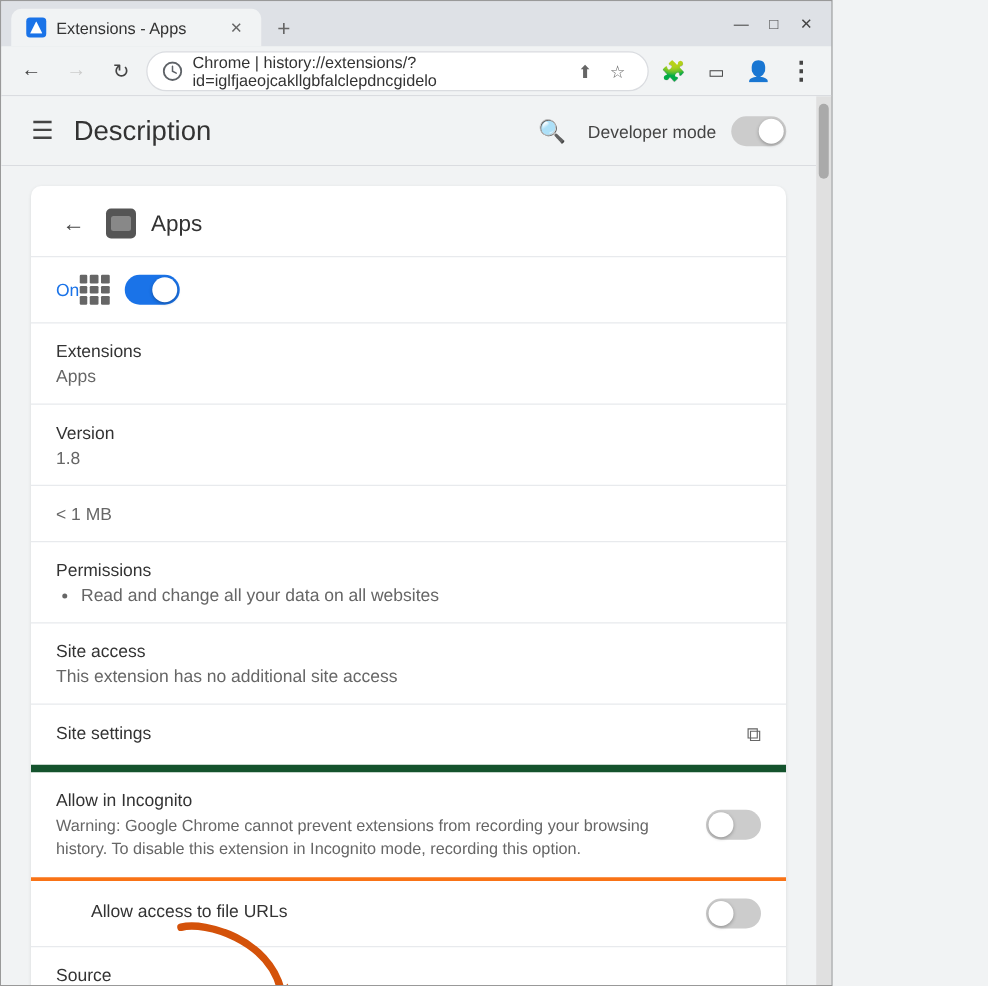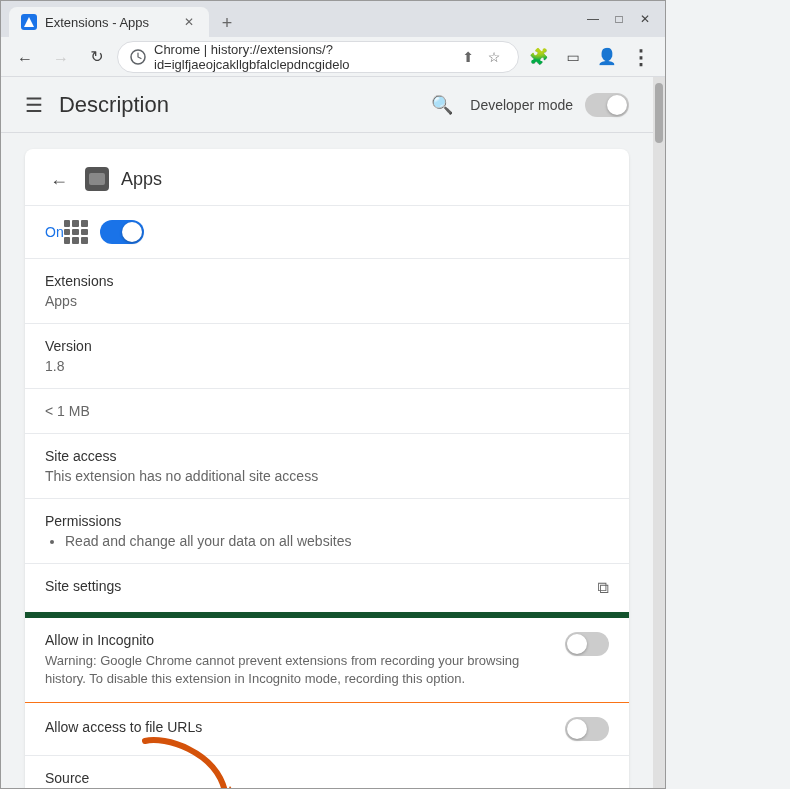--- a/index.html
+++ b/index.html
@@ -63,21 +63,21 @@
 
     
     .detail-section { padding: 14px 20px; border-bottom: 1px solid #e8eaed; }
     .detail-label { font-size: 14px; font-weight: 500; color: #333; margin-bottom: 4px; }
     .detail-value { font-size: 14px; color: #666; }
 
     
     .site-settings-row { display: flex; align-items: center; justify-content: space-between; padding: 14px 20px; border-bottom: 6px solid #14532d; cursor: pointer; }
 
     
-    .toggle-row { display: flex; align-items: flex-start; justify-content: space-between; padding: 14px 20px; border-bottom: 1px solid #f97316; }
+    .toggle-row { display: flex; align-items: center; justify-content: space-between; padding: 14px 20px; border-bottom: 3px solid #f97316; }
     .toggle-row-text { flex: 1; margin-right: 16px; }
     .toggle-row-label { font-size: 14px; font-weight: 500; color: #333; margin-bottom: 4px; }
     .toggle-row-desc { font-size: 13px; color: #666; line-height: 1.4; }
 
     .toggle-switch-off { width: 44px; height: 24px; background: #ccc; border-radius: 12px; cursor: pointer; position: relative; flex-shrink: 0; }
     .toggle-switch-off::after { content: ''; position: absolute; width: 20px; height: 20px; background: white; border-radius: 50%; top: 2px; left: 2px; box-shadow: 0 1px 3px rgba(0,0,0,0.3); }
 
     .toggle-switch-on { width: 44px; height: 24px; background: #1a73e8; border-radius: 12px; cursor: pointer; position: relative; flex-shrink: 0; }
     .toggle-switch-on::after { content: ''; position: absolute; width: 20px; height: 20px; background: white; border-radius: 50%; top: 2px; right: 2px; box-shadow: 0 1px 3px rgba(0,0,0,0.3); }
   </style>
@@ -185,48 +185,48 @@
             <div class="detail-section">
               <div class="detail-label">Version</div>
               <div class="detail-value">1.8</div>
             </div>
 
             <div class="detail-section">
               <div class="detail-value">&lt; 1 MB</div>
             </div>
 
             <div class="detail-section">
-              <div class="detail-label">Site access</div>
-              <div class="detail-value">This extension has no additional site access</div>
-            </div>
-
-            <div class="detail-section">
               <div class="detail-label">Permissions</div>
               <div class="detail-value">
                 <ul style="list-style:disc;padding-left:20px;">
                   <li style="font-size:14px;color:#666;">Read and change all your data on all websites</li>
                 </ul>
               </div>
             </div>
 
+            <div class="detail-section">
+              <div class="detail-label">Site access</div>
+              <div class="detail-value">This extension has no additional site access</div>
+            </div>
+
             <div class="site-settings-row">
               <span class="detail-label" style="font-size:14px;">Site settings</span>
               <span style="font-size:16px;color:#666;">⧉</span>
             </div>
 
             <div class="toggle-row">
               <div class="toggle-row-text">
                 <div class="toggle-row-label">Allow in Incognito</div>
                 <div class="toggle-row-desc">Warning: Google Chrome cannot prevent extensions from recording your browsing history. To disable this extension in Incognito mode, recording this option.</div>
               </div>
               <div class="toggle-switch-off"></div>
             </div>
 
             <div class="toggle-row" style="border-bottom:1px solid #e8eaed;padding:14px 20px;display:flex;align-items:center;justify-content:space-between;position:relative;">
-              <span class="toggle-row-label" style="font-size:14px;font-weight:500;color:#333;">Allow access to file URLs</span>
+              <span class="toggle-row-label" style="font-size:14px;font-weight:500;color:#333;margin-left:28px;">Allow access to file URLs</span>
               <div class="toggle-switch-off"></div>
 
               <div style="position:absolute;bottom:-60px;left:100px;z-index:20;pointer-events:none;">
                 <svg width="120" height="80" viewBox="0 0 120 80">
                   <path d="M 20 10 C 40 5, 90 20, 100 60" stroke="#d4520a" stroke-width="6" fill="none" stroke-linecap="round"></path>
                   <polygon points="95,75 105,55 115,70" fill="#d4520a"></polygon>
                 </svg>
               </div>
             </div>
 

